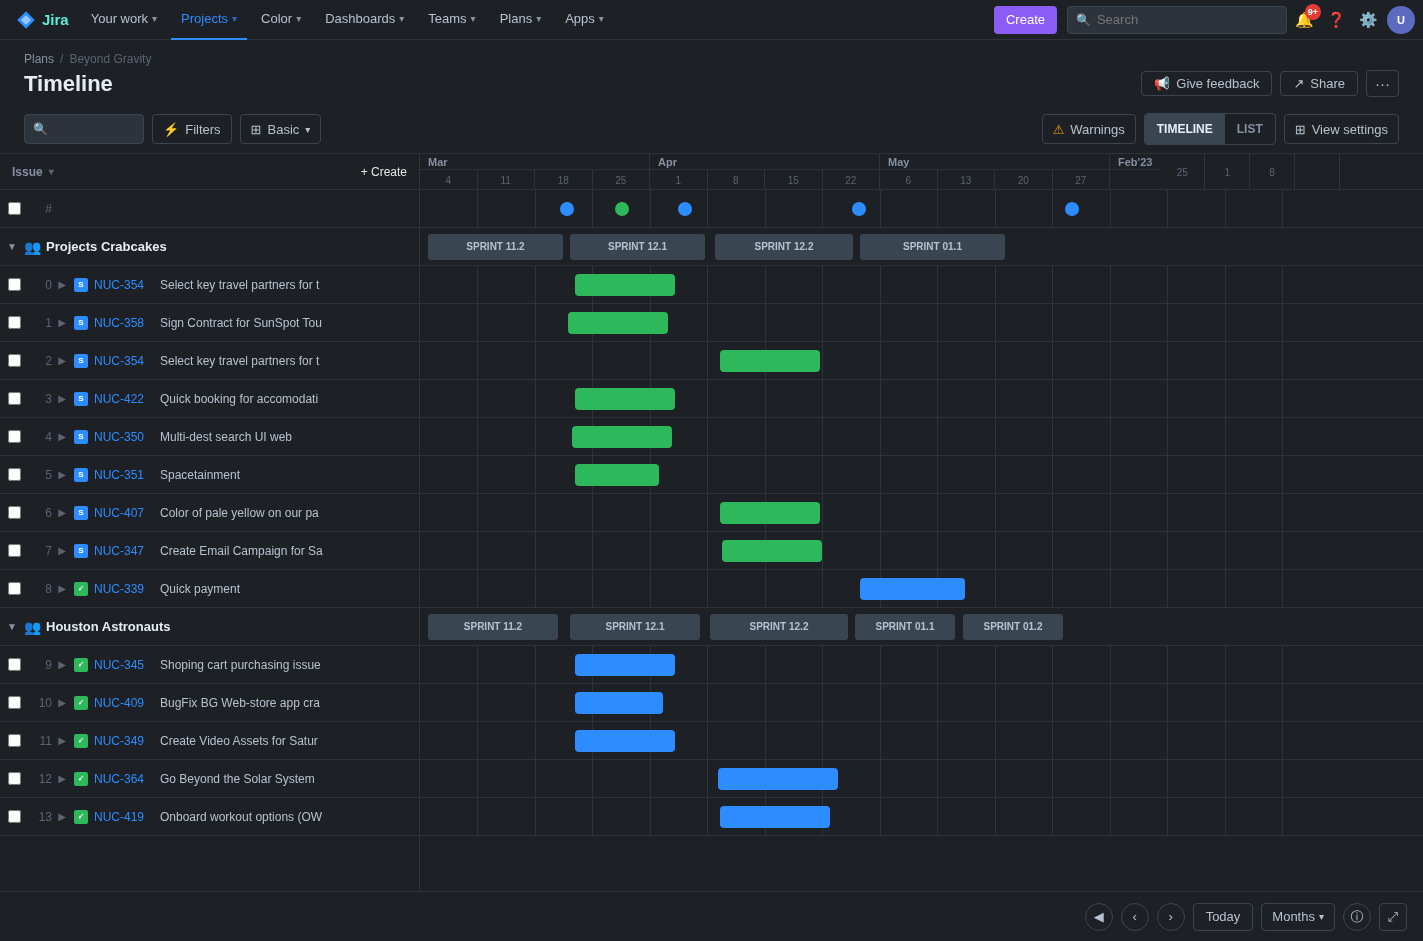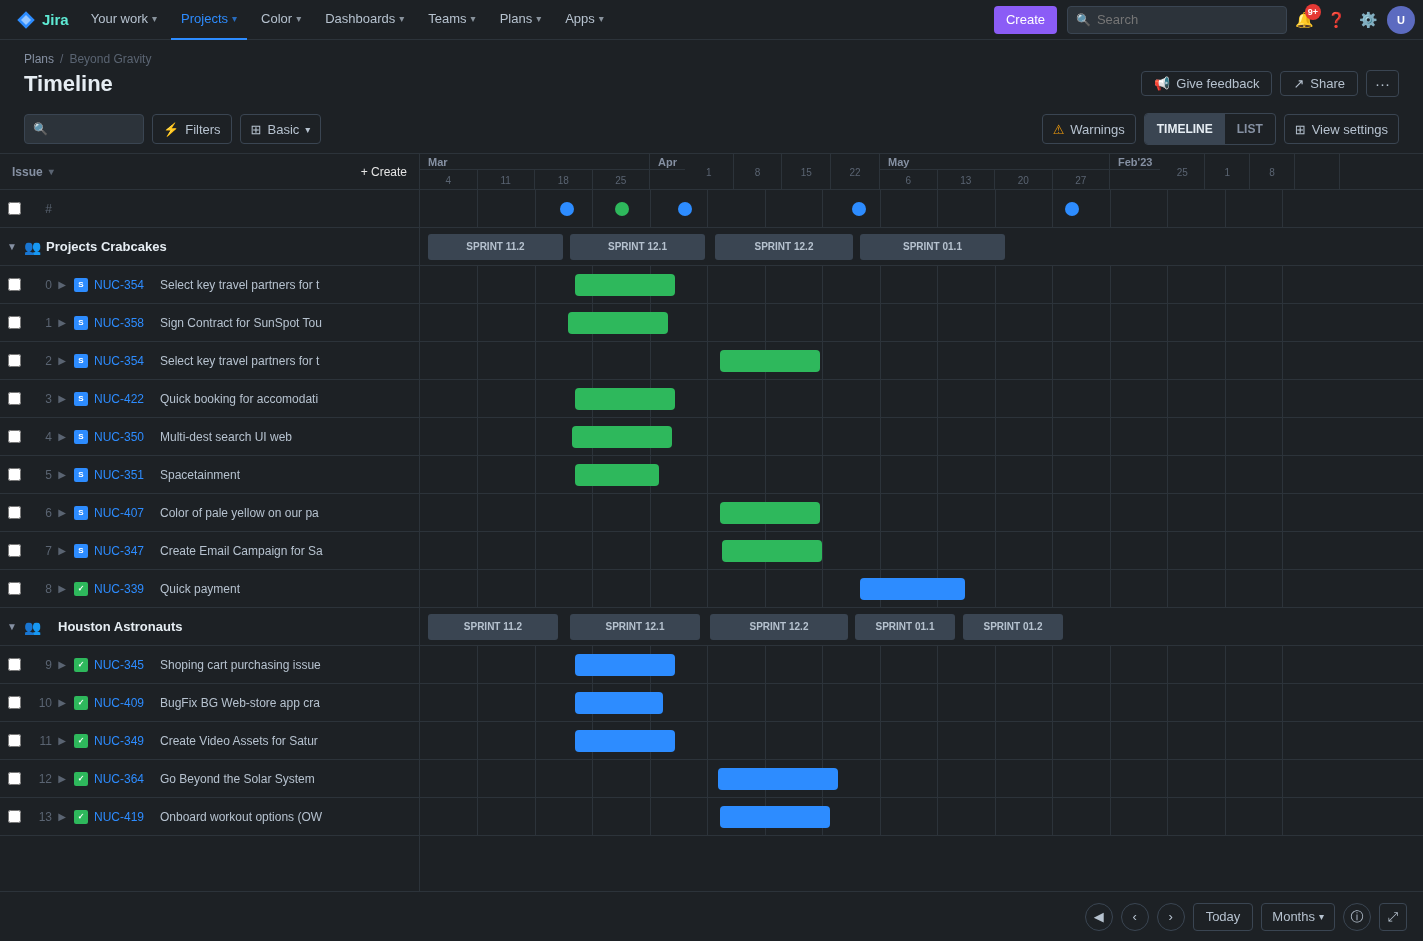--- a/index.html
+++ b/index.html
@@ -389,21 +389,21 @@
           <div style="width:230px;border-right:1px solid #2c333a;display:flex;flex-direction:column;flex-shrink:0;">
             <div style="font-size:11px;font-weight:600;color:#8590a2;padding:2px 8px;border-bottom:1px solid #2c333a;height:16px;line-height:12px;">Mar</div>
             <div style="display:flex;flex:1;">
               <div style="flex:1;font-size:10px;color:#5a6472;text-align:center;border-right:1px solid #2c333a;display:flex;align-items:center;justify-content:center;">4</div>
               <div style="flex:1;font-size:10px;color:#5a6472;text-align:center;border-right:1px solid #2c333a;display:flex;align-items:center;justify-content:center;">11</div>
               <div style="flex:1;font-size:10px;color:#5a6472;text-align:center;border-right:1px solid #2c333a;display:flex;align-items:center;justify-content:center;">18</div>
               <div style="flex:1;font-size:10px;color:#5a6472;text-align:center;display:flex;align-items:center;justify-content:center;">25</div>
             </div>
           </div>
 
-          <div style="width:230px;border-right:1px solid #2c333a;display:flex;flex-direction:row;flex-shrink:0;">
+          <div style="width:230px;border-right:1px solid #2c333a;display:flex;flex-direction:column;flex-shrink:0;">
             <div style="font-size:11px;font-weight:600;color:#8590a2;padding:2px 8px;border-bottom:1px solid #2c333a;height:16px;line-height:12px;">Apr</div>
             <div style="display:flex;flex:1;">
               <div style="flex:1;font-size:10px;color:#5a6472;text-align:center;border-right:1px solid #2c333a;display:flex;align-items:center;justify-content:center;">1</div>
               <div style="flex:1;font-size:10px;color:#5a6472;text-align:center;border-right:1px solid #2c333a;display:flex;align-items:center;justify-content:center;">8</div>
               <div style="flex:1;font-size:10px;color:#5a6472;text-align:left;border-right:1px solid #2c333a;display:flex;align-items:center;justify-content:center;">15</div>
               <div style="flex:1;font-size:10px;color:#5a6472;text-align:center;display:flex;align-items:center;justify-content:center;">22</div>
             </div>
           </div>
 
           <div style="width:230px;border-right:1px solid #2c333a;display:flex;flex-direction:column;flex-shrink:0;">
@@ -561,21 +561,21 @@
             <div class="cell-summary">Quick payment</div>
           </div>
 
           <div class="group-row">
             <div style="width:24px;display:flex;align-items:center;justify-content:center;flex-shrink:0;">
               <span style="color:#8590a2;font-size:10px;">▼</span>
             </div>
             <div style="width:18px;display:flex;align-items:center;justify-content:center;flex-shrink:0;">
               <span style="font-size:14px;">👥</span>
             </div>
-            <div class="group-label" style="margin-left:16px;">Houston Astronauts</div>
+            <div class="group-label" style="margin-left:4px;">Houston Astronauts</div>
           </div>
 
           <div class="table-row">
             <div class="cell-check">
                 <input type="checkbox" style="">
               </div>
             <div class="cell-num">9</div>
             <div class="cell-expand">▶</div>
             <div class="cell-type">
                 <div class="icon-task">✓</div>

